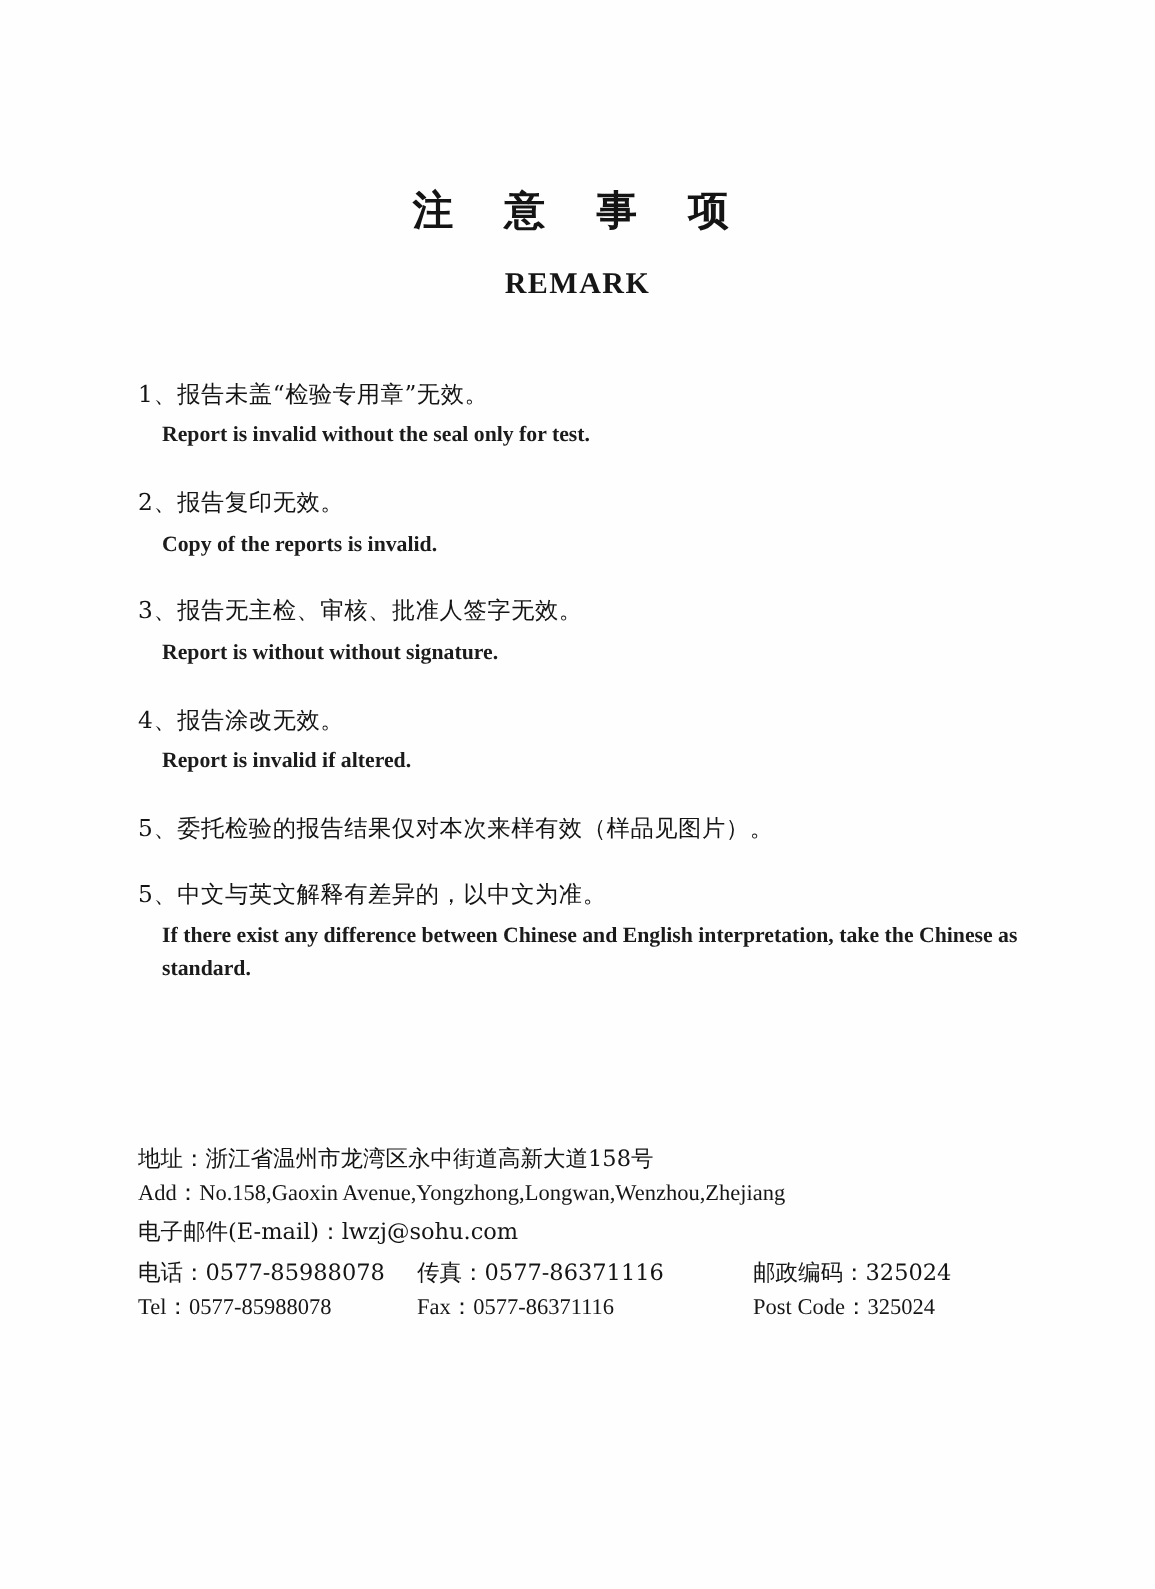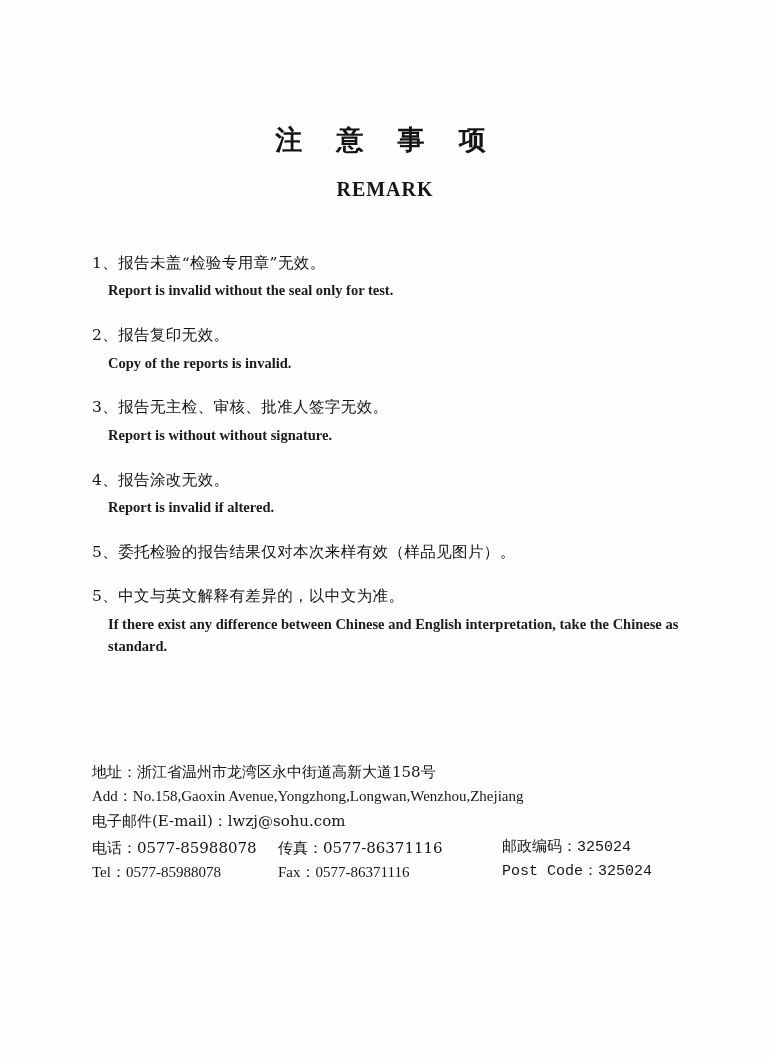--- a/index.html
+++ b/index.html
@@ -96,21 +96,21 @@
     color: #161616;
   }
   .tel-row {
     display: block;
     position: relative;
     height: 24px;
     white-space: nowrap;
   }
   .col-a { position: absolute; left: 0; }
   .col-b { position: absolute; left: 186px; }
-  .col-c { position: absolute; left: 410px; font-family: Liberation Mono, monospace; }
+  .col-c { position: absolute; left: 410px; }
   .footer .spacer { height: 3px; }
 </style>
 </head>
 <body>
 
 <div class="page">
 
   <div class="title-zh">注 意 事 项</div>
   <div class="title-en">REMARK</div>
 

